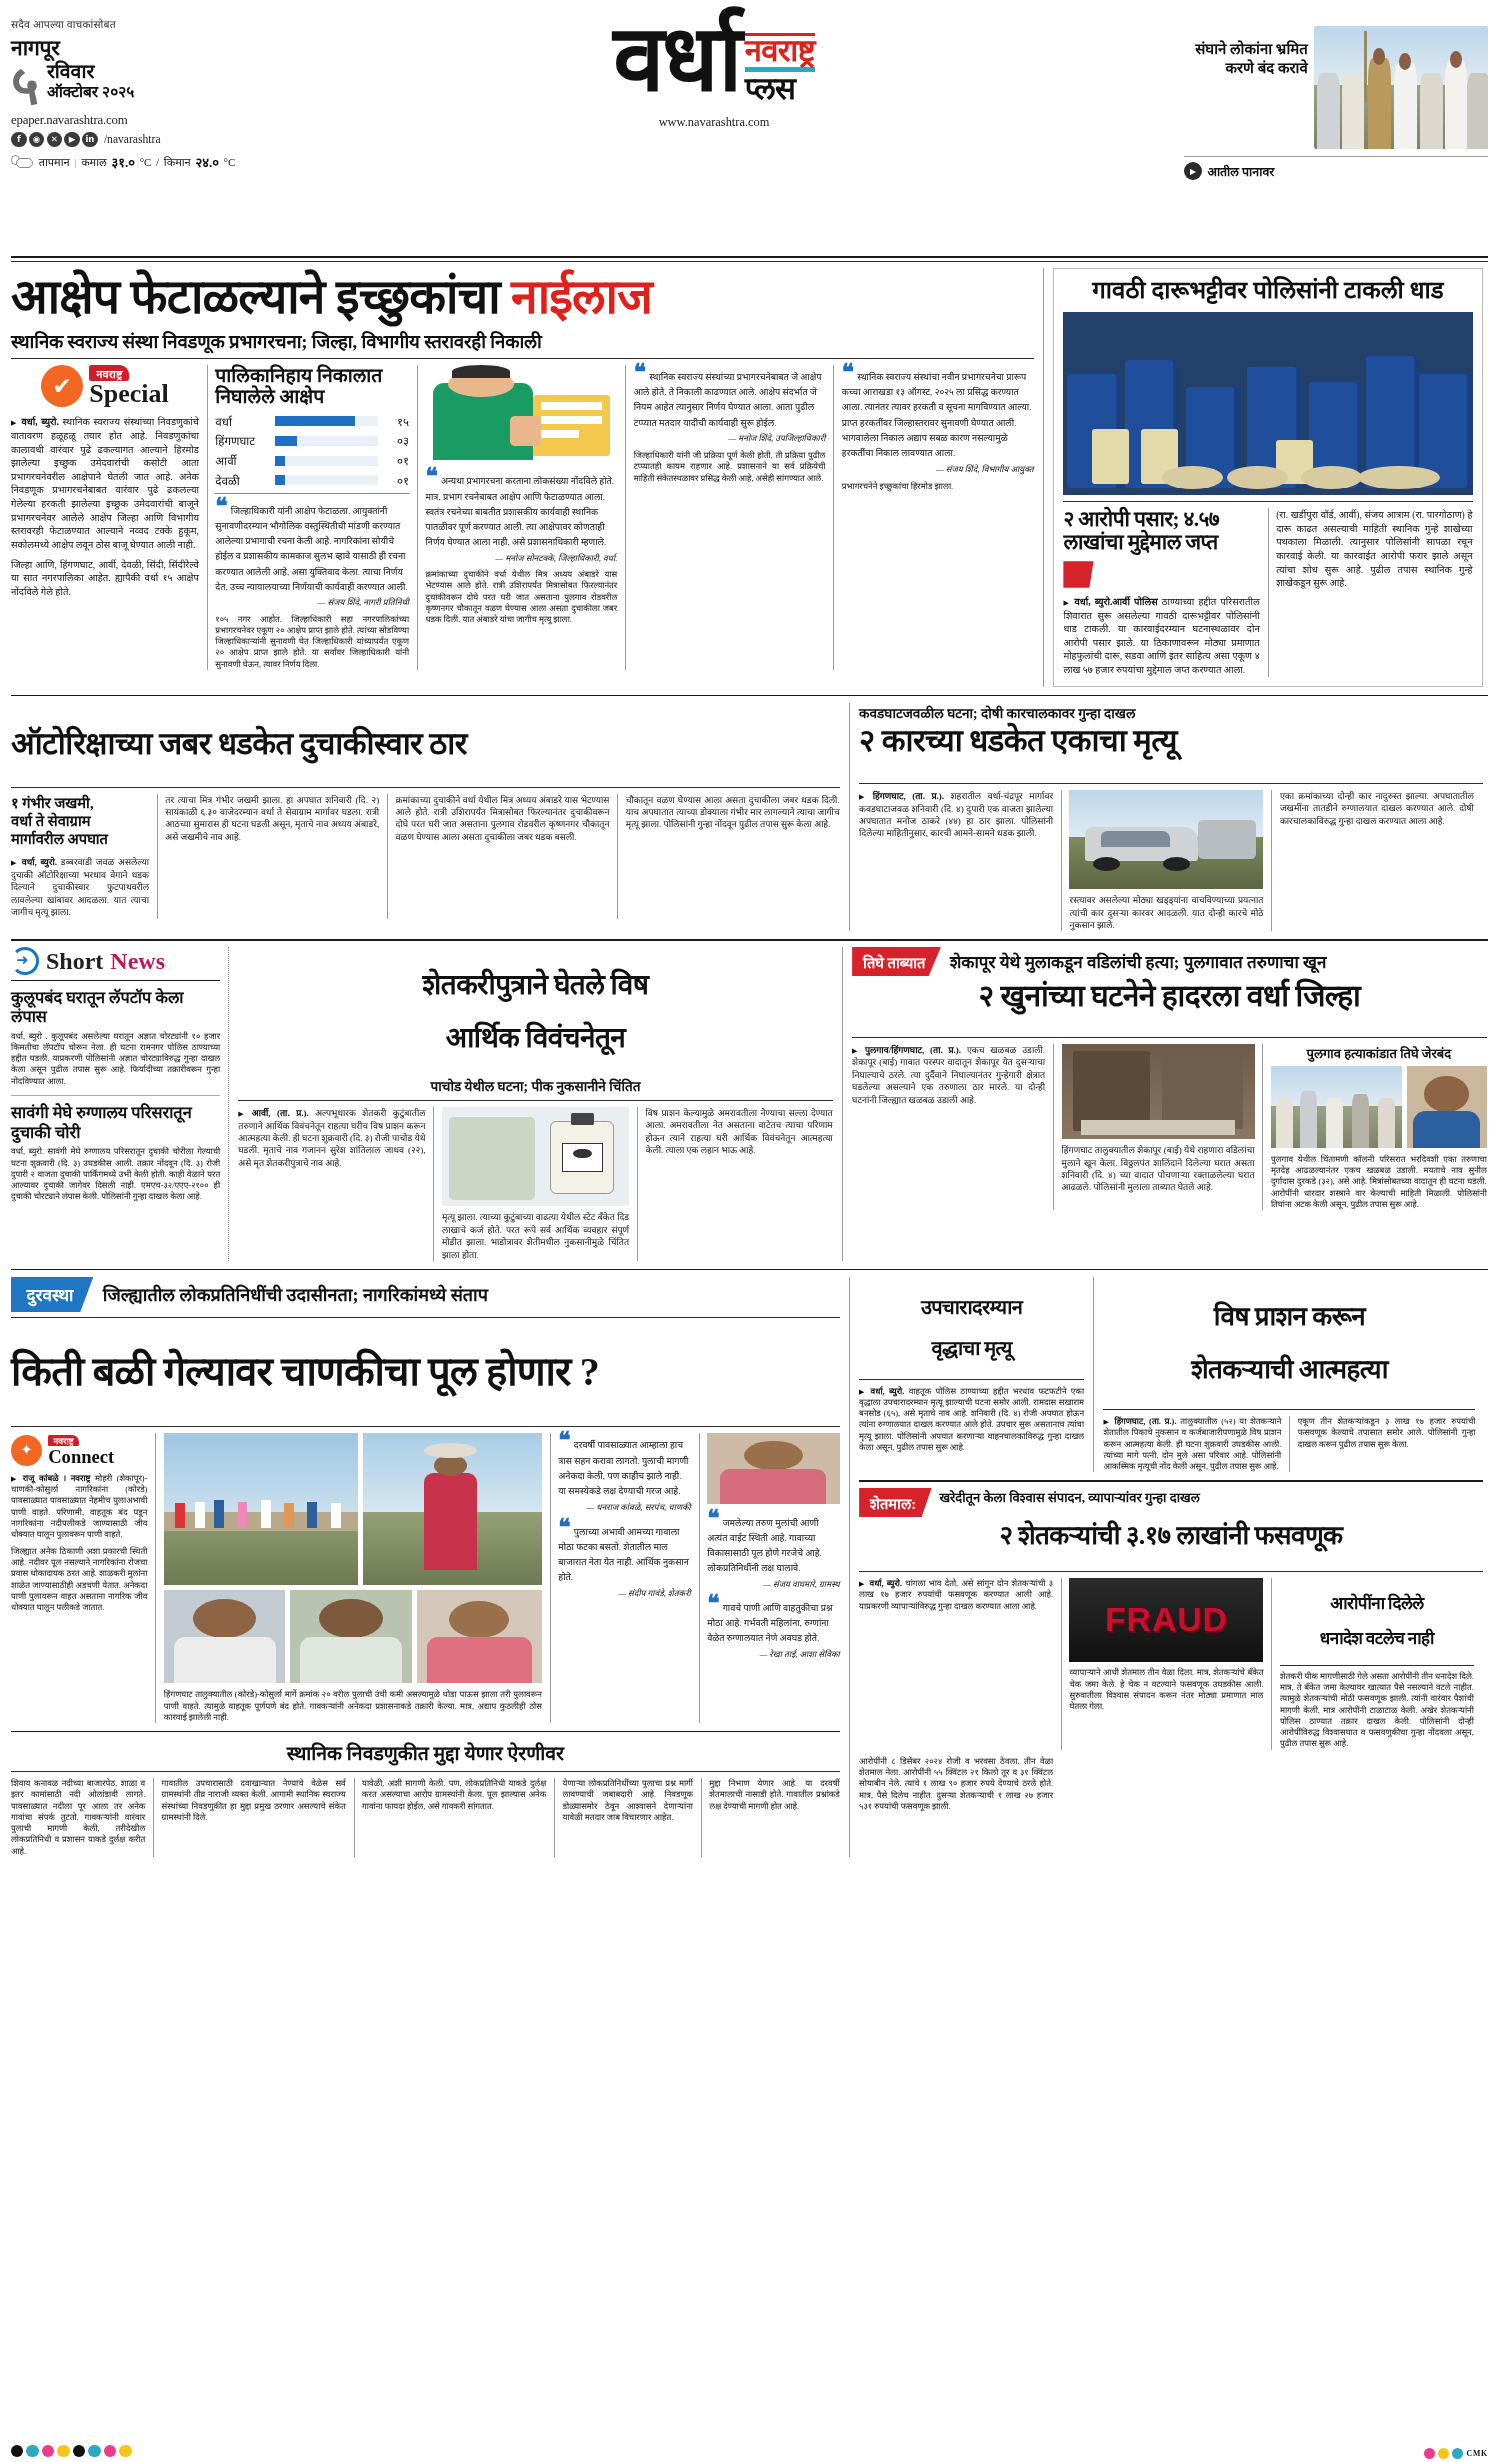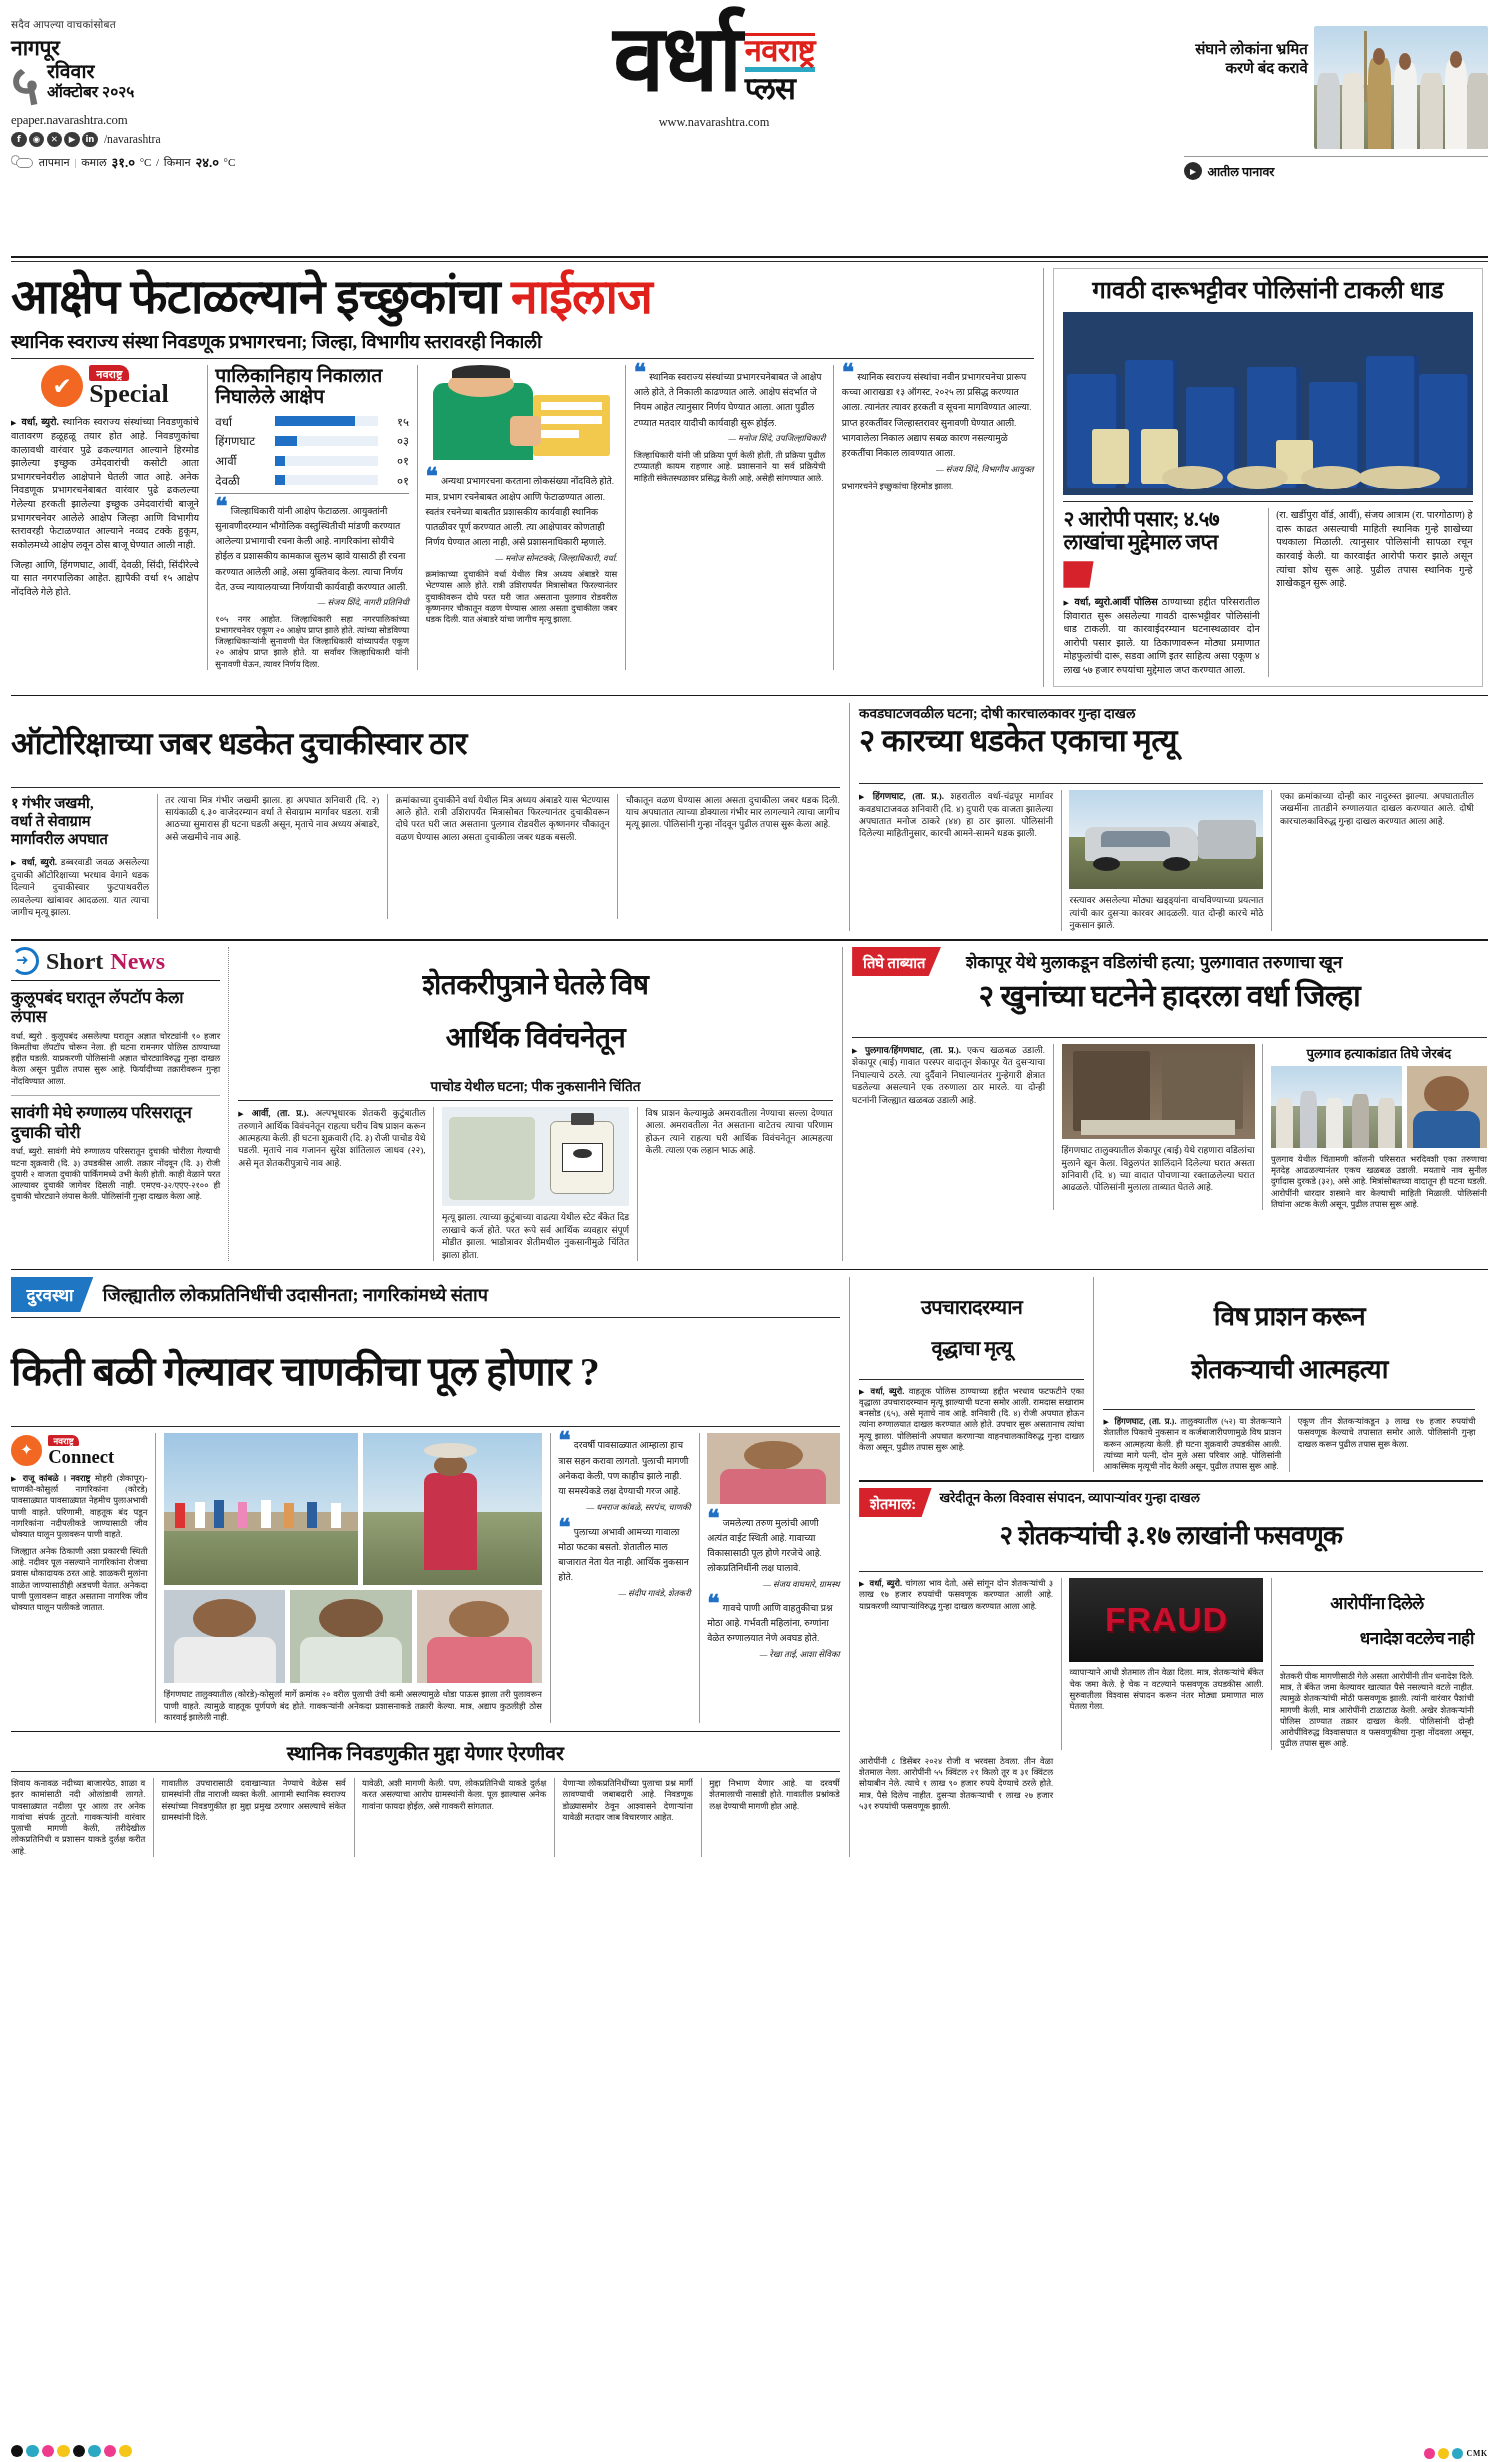--- a/index.html
+++ b/index.html
@@ -535,21 +535,21 @@
         <div class="vr"></div>
         <div style="width:192px">
           <p class="body-txt sm" style="margin:0">विष प्राशन केल्यामुळे अमरावतीला नेण्याचा सल्ला देण्यात आला. अमरावतीला नेत असताना वाटेतच त्याचा परिणाम होऊन त्याने राहत्या घरी आर्थिक विवंचनेतून आत्महत्या केली. त्याला एक लहान भाऊ आहे.</p>
         </div>
       </div>
     </div>
 
     <div class="vr"></div>
 
     <div style="width:644px; padding-left:9.3px">
-      <div style="display:flex;align-items:center;gap:25px">
+      <div style="display:flex;align-items:center;gap:9px">
         <span class="tag-red">तिघे ताब्यात</span>
         <span style="font-size:17px;font-weight:bold">शेकापूर येथे मुलाकडून वडिलांची हत्या; पुलगावात तरुणाचा खून</span>
       </div>
       <h2 class="sechead c" style="margin-top:3.9px;font-size:30px">२ खुनांच्या घटनेने हादरला वर्धा जिल्हा</h2>
       <div class="hr-thin" style="margin:5.4px 0 6.2px"></div>
       <div class="row" style="gap:7.8px">
         <div style="width:194px">
           <p class="body-txt sm" style="margin:0">
             <span class="bullet" style="font-weight:bold">पुलगाव/हिंगणघाट, (ता. प्र.).</span>
             <span>एकच खळबळ उडाली. शेकापूर (बाई) गावात परस्पर वादातून शेकापूर येत दुसऱ्याचा निघाल्याचे ठरले. त्या दुर्दैवाने निघाल्यानंतर गुन्हेगारी क्षेत्रात घडलेल्या असल्याने एक तरुणाला ठार मारले. या दोन्ही घटनांनी जिल्ह्यात खळबळ उडाली आहे.</span>
@@ -778,21 +778,21 @@
           <div class="vr"></div>
           <div style="width:194px">
             <div class="ph" style="height:84px;background:linear-gradient(#2b2b2b,#111);display:flex;align-items:center;justify-content:center">
               <span class="fraud">FRAUD</span>
             </div>
             <p class="body-txt xs" style="margin:5.4px 0 0">व्यापाऱ्याने आधी शेतमाल तीन वेळा दिला. मात्र, शेतकऱ्यांचे बँकेत चेक जमा केले. हे चेक न वटल्याने फसवणूक उघडकीस आली. सुरुवातीला विश्वास संपादन करून नंतर मोठ्या प्रमाणात माल घेतला गेला.</p>
           </div>
           <div class="vr"></div>
           <div style="width:194px">
             <h3 class="sechead" style="font-size:17px;text-align:center">आरोपींना दिलेले</h3>
-            <h3 class="sechead" style="font-size:17px;text-align:right">धनादेश वटलेच नाही</h3>
+            <h3 class="sechead" style="font-size:17px;text-align:center">धनादेश वटलेच नाही</h3>
             <div class="hr-thin" style="margin:4.7px 0 5.4px"></div>
             <p class="body-txt xs" style="margin:0">शेतकरी पीक मागणीसाठी गेले असता आरोपींनी तीन धनादेश दिले. मात्र, ते बँकेत जमा केल्यावर खात्यात पैसे नसल्याने वटले नाहीत. त्यामुळे शेतकऱ्यांची मोठी फसवणूक झाली. त्यांनी वारंवार पैशांची मागणी केली, मात्र आरोपींनी टाळाटाळ केली. अखेर शेतकऱ्यांनी पोलिस ठाण्यात तक्रार दाखल केली. पोलिसांनी दोन्ही आरोपींविरुद्ध विश्वासघात व फसवणुकीचा गुन्हा नोंदवला असून, पुढील तपास सुरू आहे.</p>
           </div>
         </div>
         <div class="row" style="gap:7.8px;margin-top:6.2px">
           <div style="width:194px">
               <p class="body-txt xs" style="margin:0">आरोपींनी ८ डिसेंबर २०२४ रोजी व भरवसा ठेवला. तीन वेळा शेतमाल नेला. आरोपींनी ५५ क्विंटल २१ किलो तूर व ३१ क्विंटल सोयाबीन नेले. त्याचे १ लाख ९० हजार रुपये देण्याचे ठरले होते. मात्र, पैसे दिलेच नाहीत. दुसऱ्या शेतकऱ्याची १ लाख २७ हजार ५३१ रुपयांची फसवणूक झाली.</p>
             </div>
         </div>
       </div>

